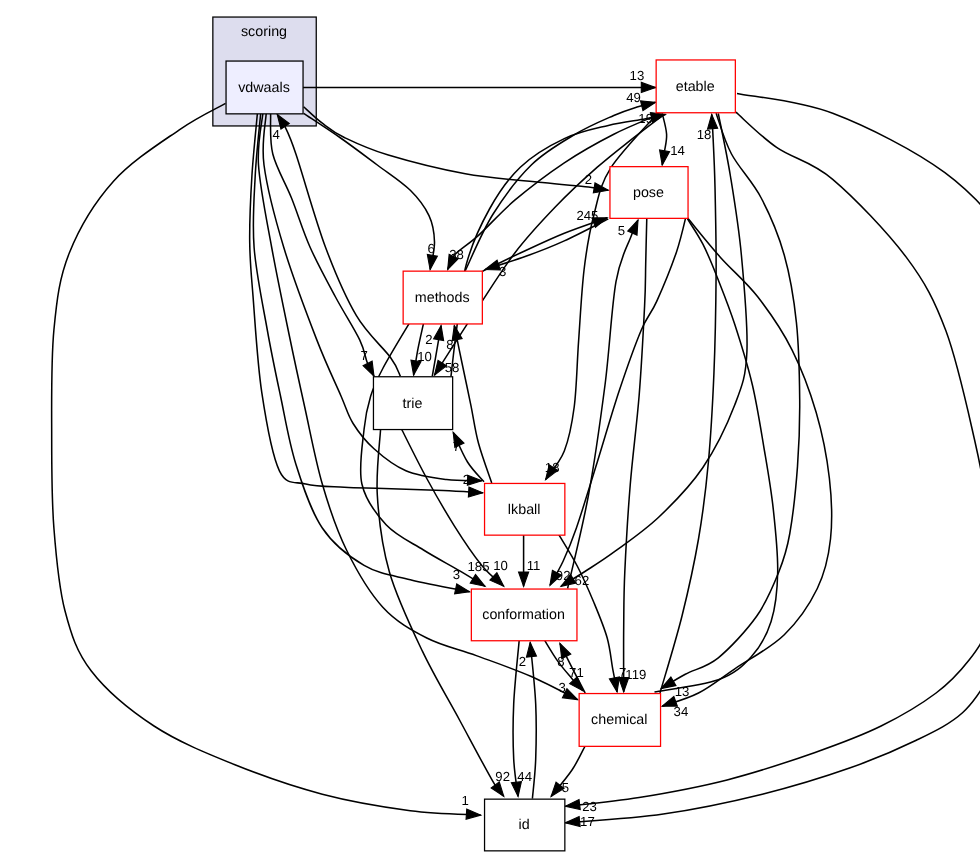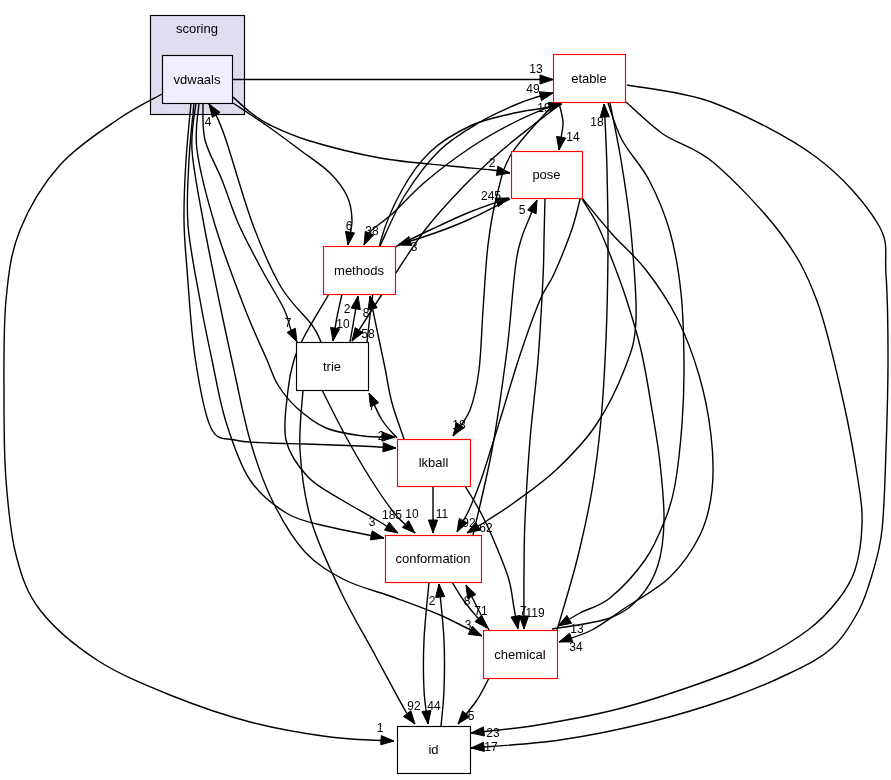--- a/index.html
+++ b/index.html
@@ -1,20 +1,20 @@
 <!DOCTYPE html>
 <html><head>
 <meta charset="utf-8">
 <title>scoring/vdwaals Directory Reference</title>
 <style>
 html,body{margin:0;padding:0;background:#ffffff;}
 </style>
 </head>
 <body>
-<div style="transform:translateZ(0);width:705px;height:780px;">
+<div style="transform:translateZ(0);width:705px;height:780px;padding-left:43px;">
 <svg width="891" height="780" viewBox="0 0 891 780">
 <rect x="150.5" y="15.5" width="94" height="99" fill="#ddddee" stroke="#000000" stroke-width="1.15"></rect>
 <text x="197" y="33" text-anchor="middle" font-family="Liberation Sans, sans-serif" font-size="13" fill="#000000">scoring</text>
 <path d="M232,79.5 C258.3,79.5 337.8,79.5 390,79.5 C442.2,79.5 517.8,79.5 545,79.5 C572.2,79.5 551.7,79.5 553,79.5" fill="none" stroke="#000000" stroke-width="1.4"></path>
 <polygon fill="#000000" stroke="#000000" points="553.0,79.5 540.0,84.1 540.0,74.9"></polygon>
 <text x="536" y="73" text-anchor="middle" font-family="Liberation Sans, sans-serif" font-size="12" fill="#000000">13</text>
 <path d="M233,97 C235.8,99.5 243.8,107.3 250,112 C256.2,116.7 260.0,120.2 270,125 C280.0,129.8 291.7,135.5 310,141 C328.3,146.5 356.7,153.8 380,158 C403.3,162.2 431.3,164.0 450,166 C468.7,168.0 482.0,168.8 492,170 C502.0,171.2 507.0,172.5 510,173" fill="none" stroke="#000000" stroke-width="1.4"></path>
 <polygon fill="#000000" stroke="#000000" points="510.0,173.0 496.4,175.4 497.9,166.3"></polygon>
 <text x="492" y="167" text-anchor="middle" font-family="Liberation Sans, sans-serif" font-size="12" fill="#000000">2</text>
 <path d="M233,103 C238.5,106.7 254.8,117.2 266,125 C277.2,132.8 289.3,142.0 300,150 C310.7,158.0 322.2,165.3 330,173 C337.8,180.7 343.3,188.2 347,196 C350.7,203.8 351.8,211.8 352,220 C352.2,228.2 348.7,240.8 348,245" fill="none" stroke="#000000" stroke-width="1.4"></path>

